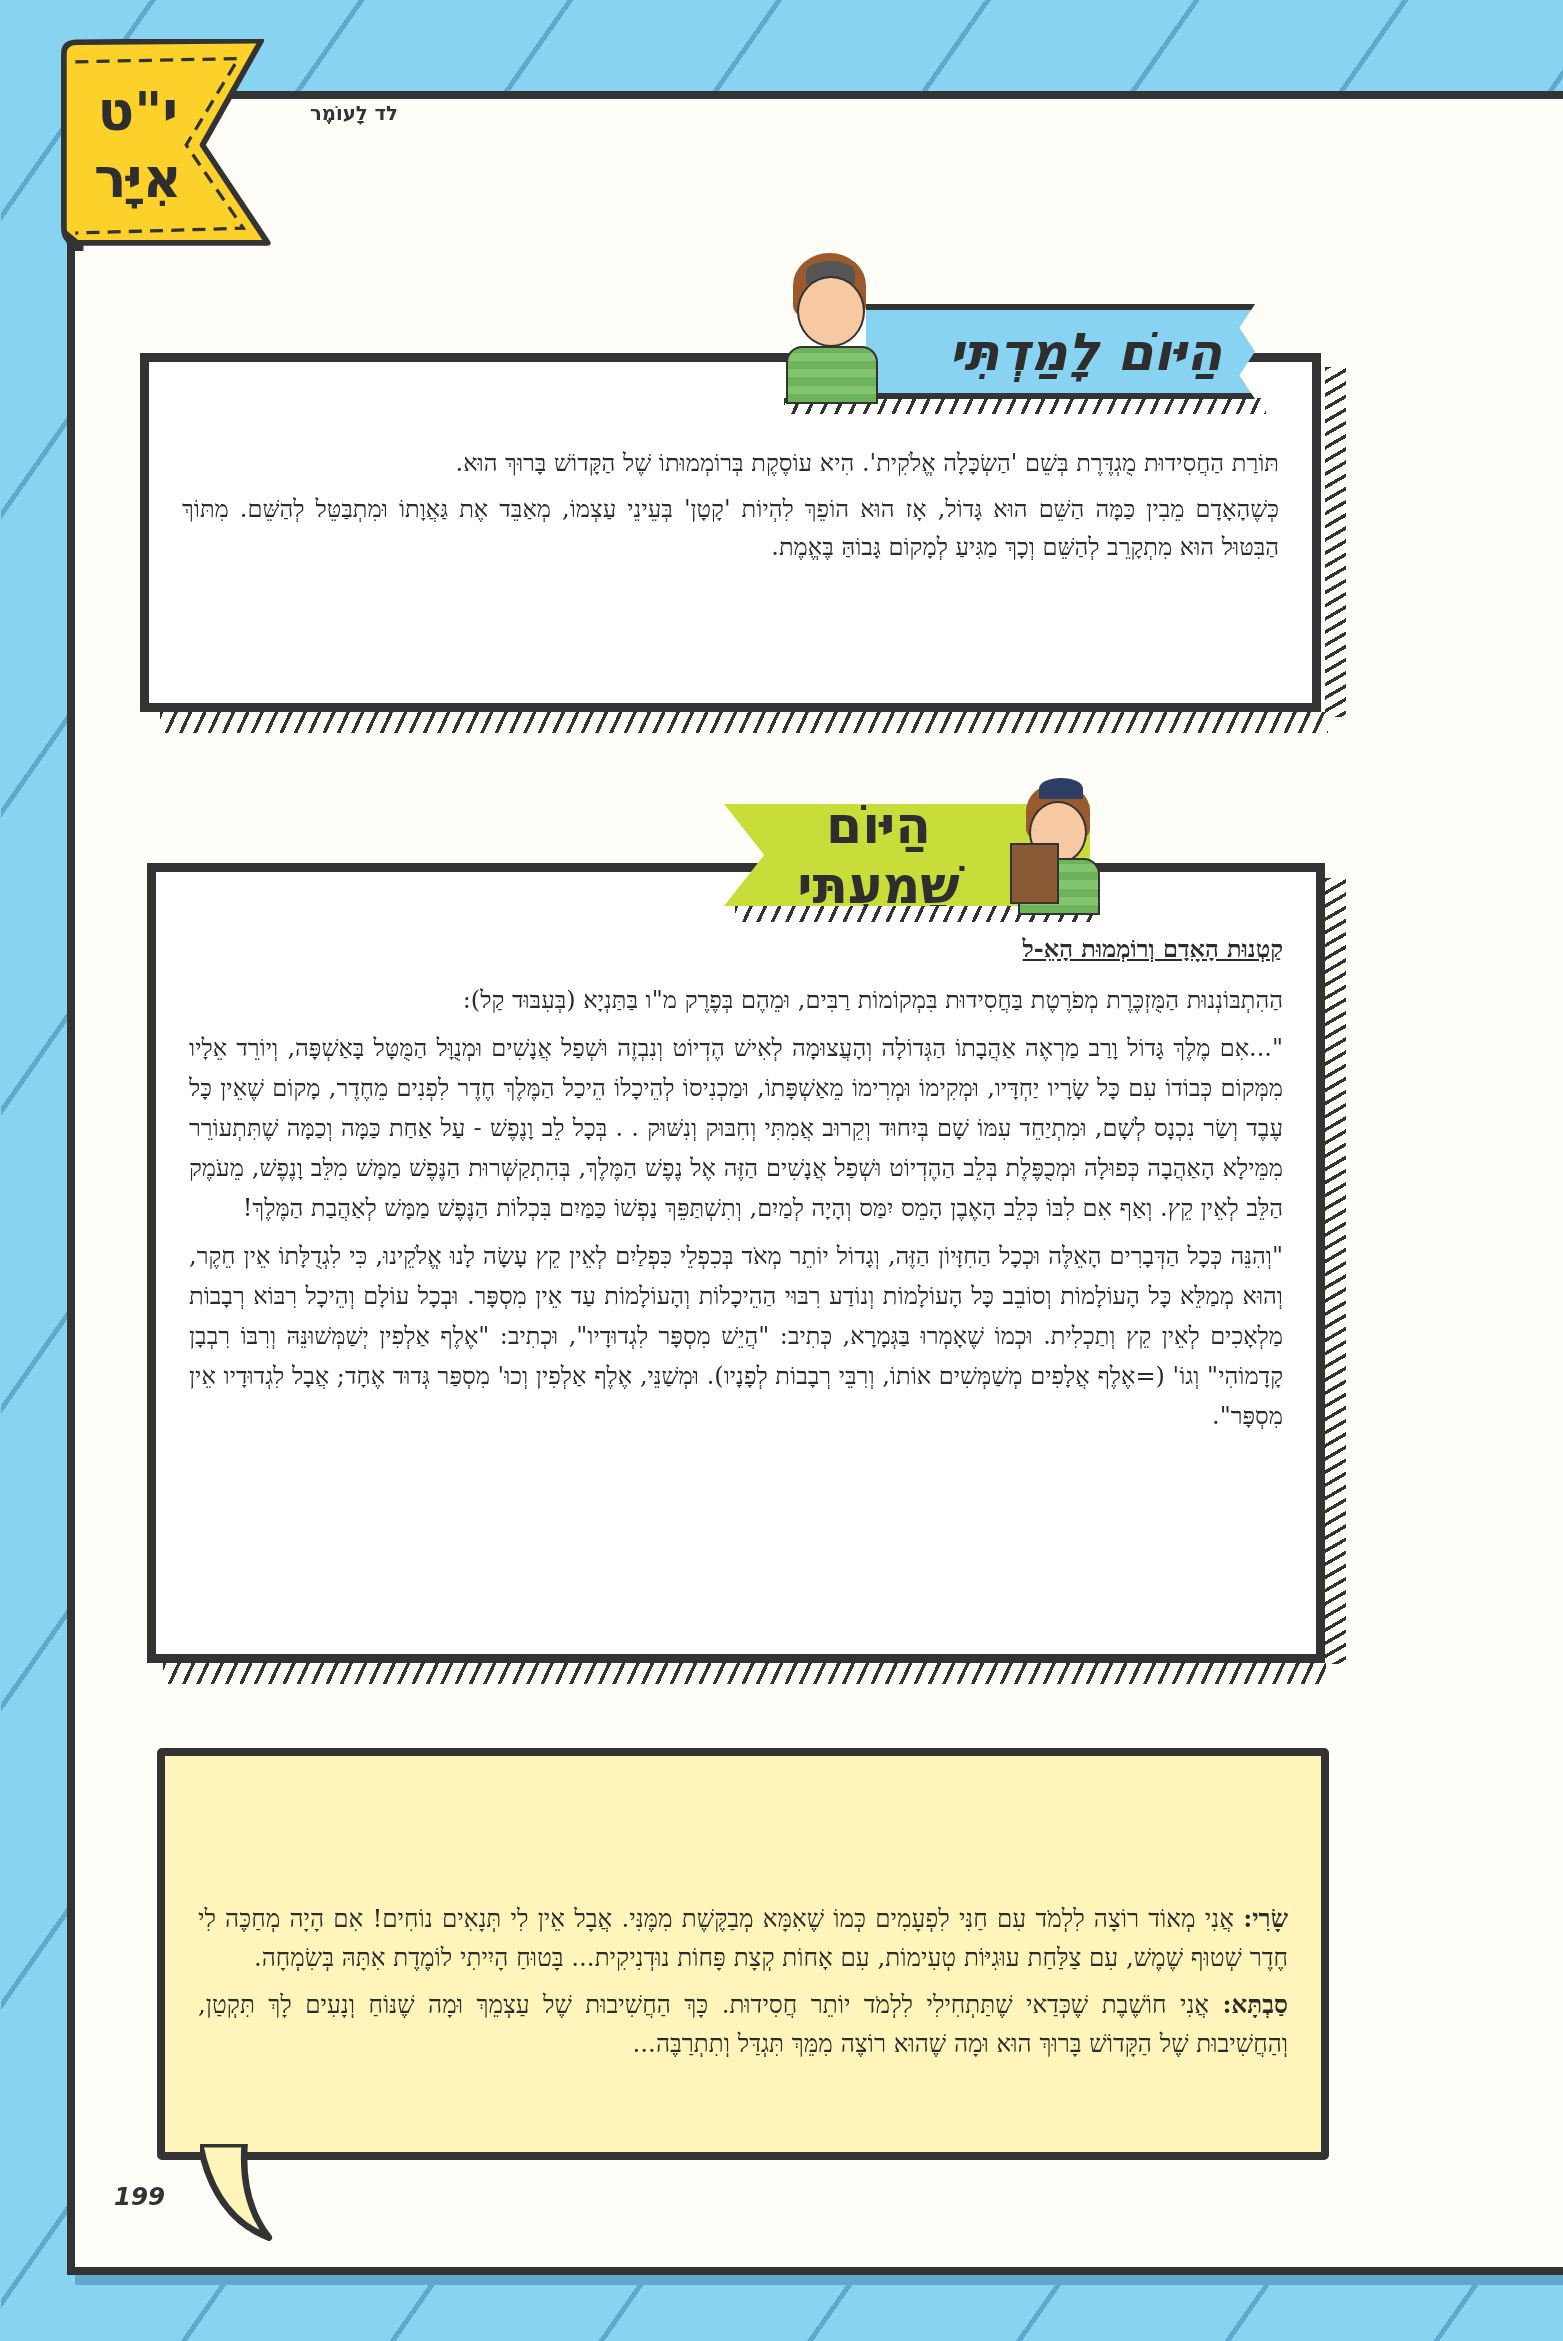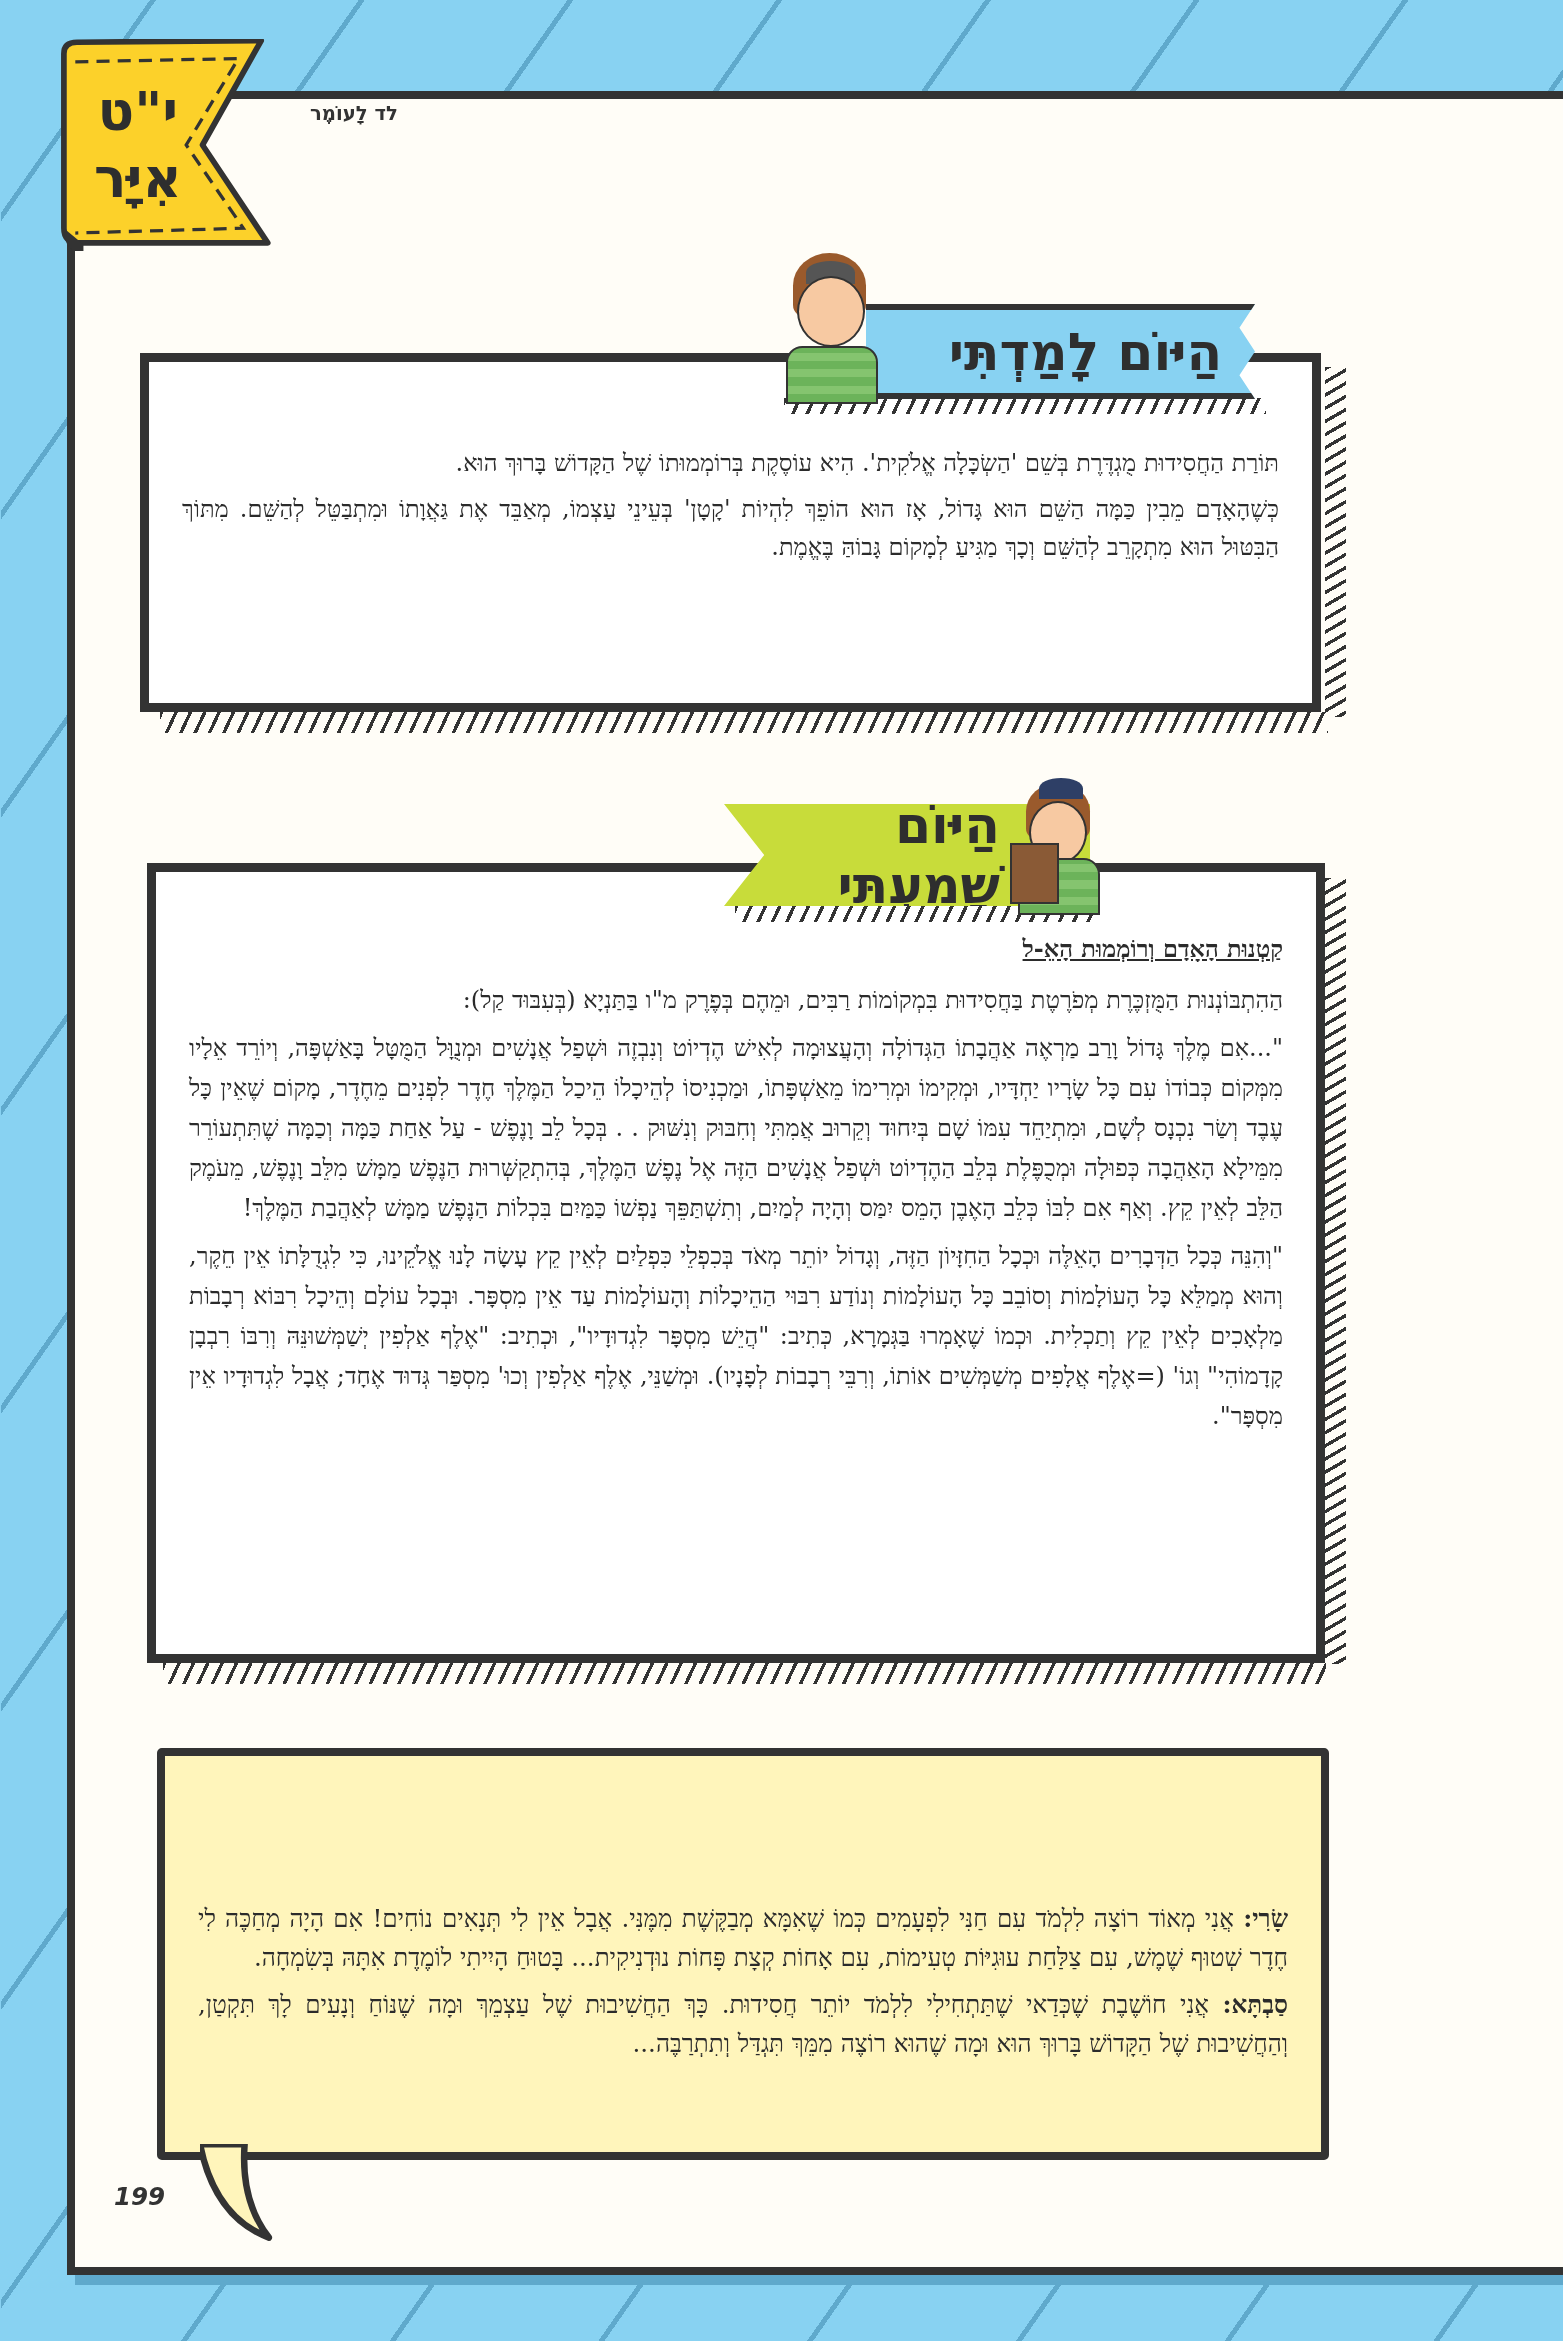--- a/index.html
+++ b/index.html
@@ -38,21 +38,21 @@
   .box2 .body-text { top:57px; line-height:40px; }
   .box2 .subhead { font-weight:bold; text-decoration:underline; margin-bottom:11px; }
   
   .banner { position:absolute; display:flex; align-items:center; justify-content:center;
     font-family:"DejaVu Sans", sans-serif; font-weight:bold; color:#2e2e2e; }
   .banner-blue { left:866px; top:304px; width:389px; height:95px; background:#88d2f2;
     border-top:6.5px solid #333; border-bottom:6.5px solid #333; box-sizing:border-box; font-size:52px;
     clip-path:polygon(0 0,100% 0,96% 25%,100% 50%,96% 75%,100% 100%,0 100%); }
   .banner-green { left:724px; top:804px; width:366px; height:102px; background:#c8dc3a;
     font-size:52px; clip-path:polygon(0 0,100% 0,100% 100%,0 100%,11% 50%); }
-  .banner-green .inner { padding-left:33px; padding-right:90px; }
+  .banner-green .inner { padding-left:33px; padding-right:90px;text-align:center; }
   .boy { position:absolute; }
   .boy .head { position:absolute; border-radius:50%; background:#f7c9a2; border:2.4px solid #333; }
   .boy .kippa { position:absolute; border-radius:50% 50% 0 0; }
   .boy .hair { position:absolute; background:#9a5a2c; border-radius:50% 50% 20% 20%; }
   .boy .shirt { position:absolute; background:#6cb35a; border:2.4px solid #333; border-radius:16.3px 16.3px 0 0;
     background-image:repeating-linear-gradient(0deg,#6cb35a 0 8.2px,#85c46f 8.2px 16.3px); }
   .boy .book { position:absolute; background:#8a5a36; border:2.4px solid #333; }
   
   .speech { position:absolute; left:157px; top:1748px; width:1172px; height:412px;
     background:#fff5bb; border:8.2px solid #333; box-sizing:border-box; border-radius:4.9px; }
@@ -89,21 +89,21 @@
 <div class="box box1">
   <div class="body-text">
     <p>תּוֹרַת הַחֲסִידוּת מֻגְדֶּרֶת בְּשֵׁם 'הַשְׂכָּלָה אֱלֹקִית'. הִיא עוֹסֶקֶת בְּרוֹמְמוּתוֹ שֶׁל הַקָּדוֹשׁ בָּרוּךְ הוּא.</p>
     <p>כְּשֶׁהָאָדָם מֵבִין כַּמָּה הַשֵּׁם הוּא גָּדוֹל, אָז הוּא הוֹפֵךְ לִהְיוֹת 'קָטָן' בְּעֵינֵי עַצְמוֹ, מְאַבֵּד אֶת גַּאֲוָתוֹ וּמִתְבַּטֵּל לְהַשֵּׁם. מִתּוֹךְ הַבִּטּוּל הוּא מִתְקָרֵב לְהַשֵּׁם וְכָךְ מַגִּיעַ לְמָקוֹם גָּבוֹהַּ בֶּאֱמֶת.</p>
   </div>
 </div>
 <div class="hatch-r" style="left:1325px; top:367px; height:350px;"></div>
 <div class="hatch-b" style="left:160px; top:712px; width:1168px;"></div>
 
 <div class="banner banner-blue">
-  <span style="margin-left:50px;">הַיּוֹם לָמַדְתִּי</span>
+  <span style="margin-left:50px;font-style:italic;">הַיּוֹם לָמַדְתִּי</span>
 </div>
 <div class="hatch-b" style="left:784px; top:398px; width:482px; height:16.3px;"></div>
 
 <div class="boy" style="left:786px; top:245px; width:90px; height:155px;">
   <div class="hair" style="left:6.5px; top:8.2px; width:73px; height:65px;"></div>
   <div class="kippa" style="left:20.4px; top:16.3px; width:49px; height:23px; background:#555;"></div>
   <div class="head" style="left:11.4px; top:31px; width:64px; height:67px;"></div>
   <div class="shirt" style="left:0px; top:101px; width:88px; height:54px;"></div>
 </div>
 

